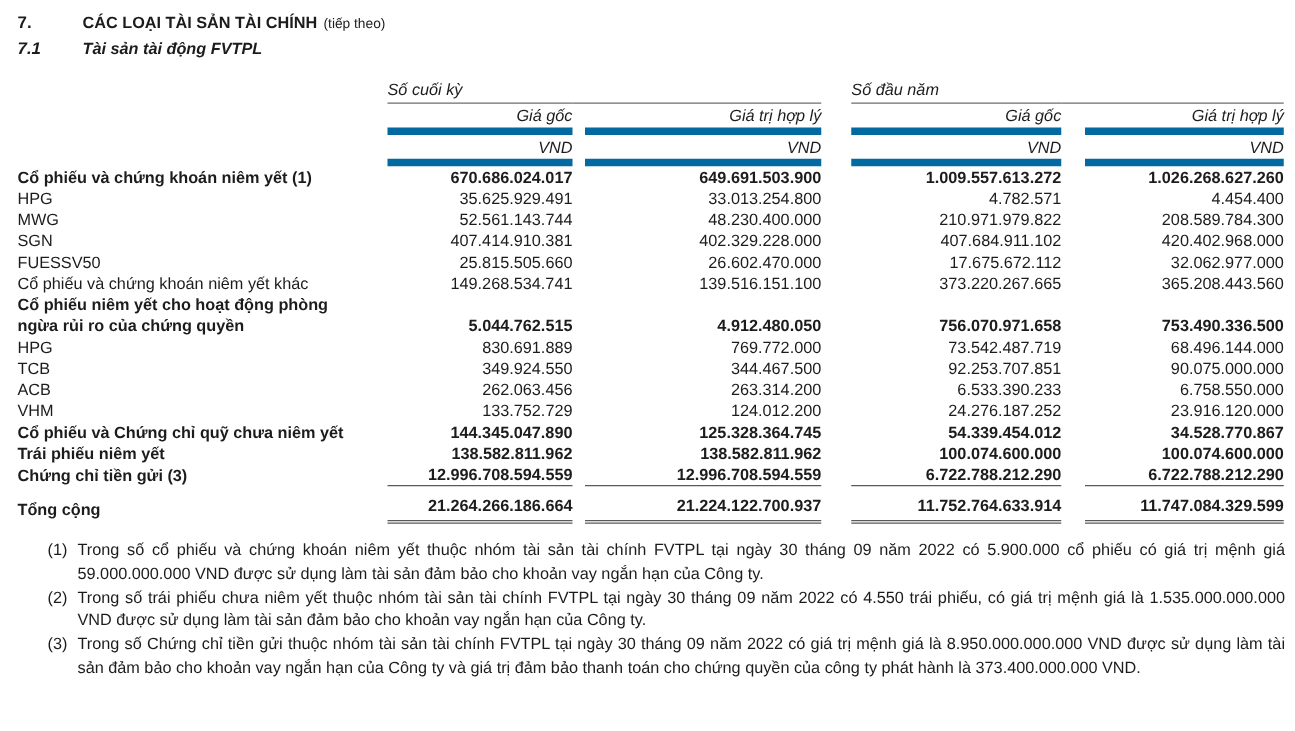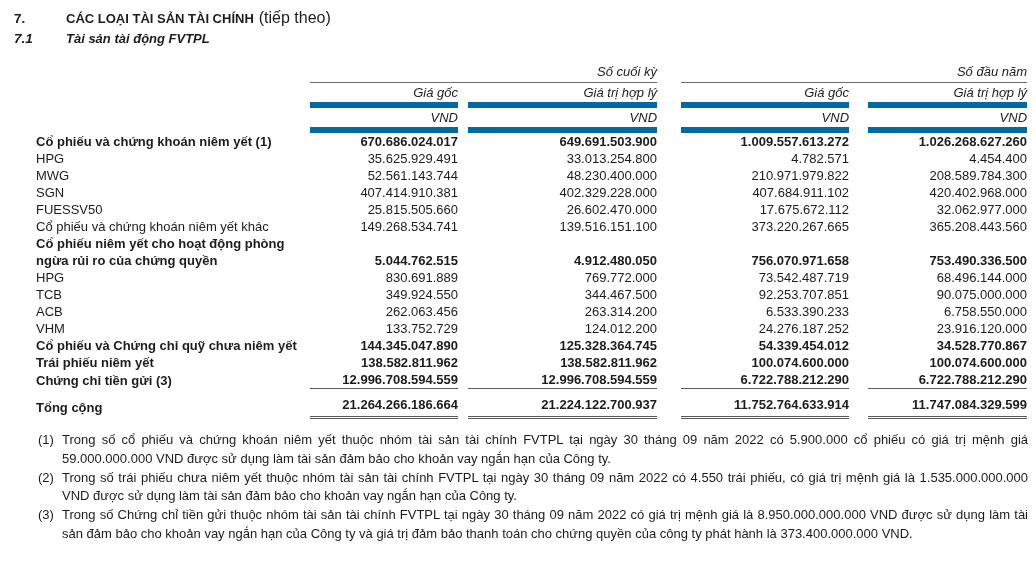--- a/index.html
+++ b/index.html
@@ -9,31 +9,31 @@
     font-family:"Liberation Sans","DejaVu Sans",sans-serif;
     color:#1c1c1c; font-size:13px;
   }
   .page { padding:8px 8px 0 14px; }
 
   
   .heading-row { display:flex; align-items:baseline; line-height:20px; }
   .h-num { width:52px; flex:0 0 52px; font-weight:bold; font-size:13.5px; }
   .h-num.ital { font-style:italic; }
   .h-title { font-weight:bold; font-size:13px; }
-  .h-suffix { font-weight:normal; font-size:16px; margin-left:5px; }
+  .h-suffix { font-weight:normal; font-size:11px; margin-left:5px; }
   .sub .h-title { font-style:italic; }
 
   
   table.fin { border-collapse:collapse; table-layout:fixed; width:1013px; margin-top:13px; }
   table.fin td { padding:0; vertical-align:bottom; line-height:17px; font-size:13px; }
   td.lbl { text-align:left; padding-left:24px; }
-  td.lbl .lblwrap { max-width:276px;margin-left:22px; }
+  td.lbl .lblwrap { max-width:276px; }
   td.num { text-align:right; white-space:nowrap; }
   td.sp  { border:none; }
-  tr.hr1 td.period { text-align:right; font-style:italic; border-bottom:1px solid #6e6e6e; line-height:20px; }
+  tr.hr1 td.period { text-align:left; font-style:italic; border-bottom:1px solid #6e6e6e; line-height:20px; }
   tr.hr2 td.colh, tr.hr3 td.colh { text-align:right; font-style:italic; border-bottom:6px solid #0369a1; line-height:19px; }
   tr.bold td { font-weight:bold; }
   tr.total td { font-weight:bold; }
   tr.total td.num { border-top:1px solid #5a5a5a; border-bottom:3px double #5a5a5a; padding-top:6px; padding-bottom:2px; line-height:19px; }
   tr.total td.lbl { padding-bottom:2px; }
 
   
   .footnotes { margin-top:12px; width:1014px; }
   .footnote { display:flex; line-height:18.8px; }
   .fn-marker { flex:0 0 24px; margin-left:24px; }

